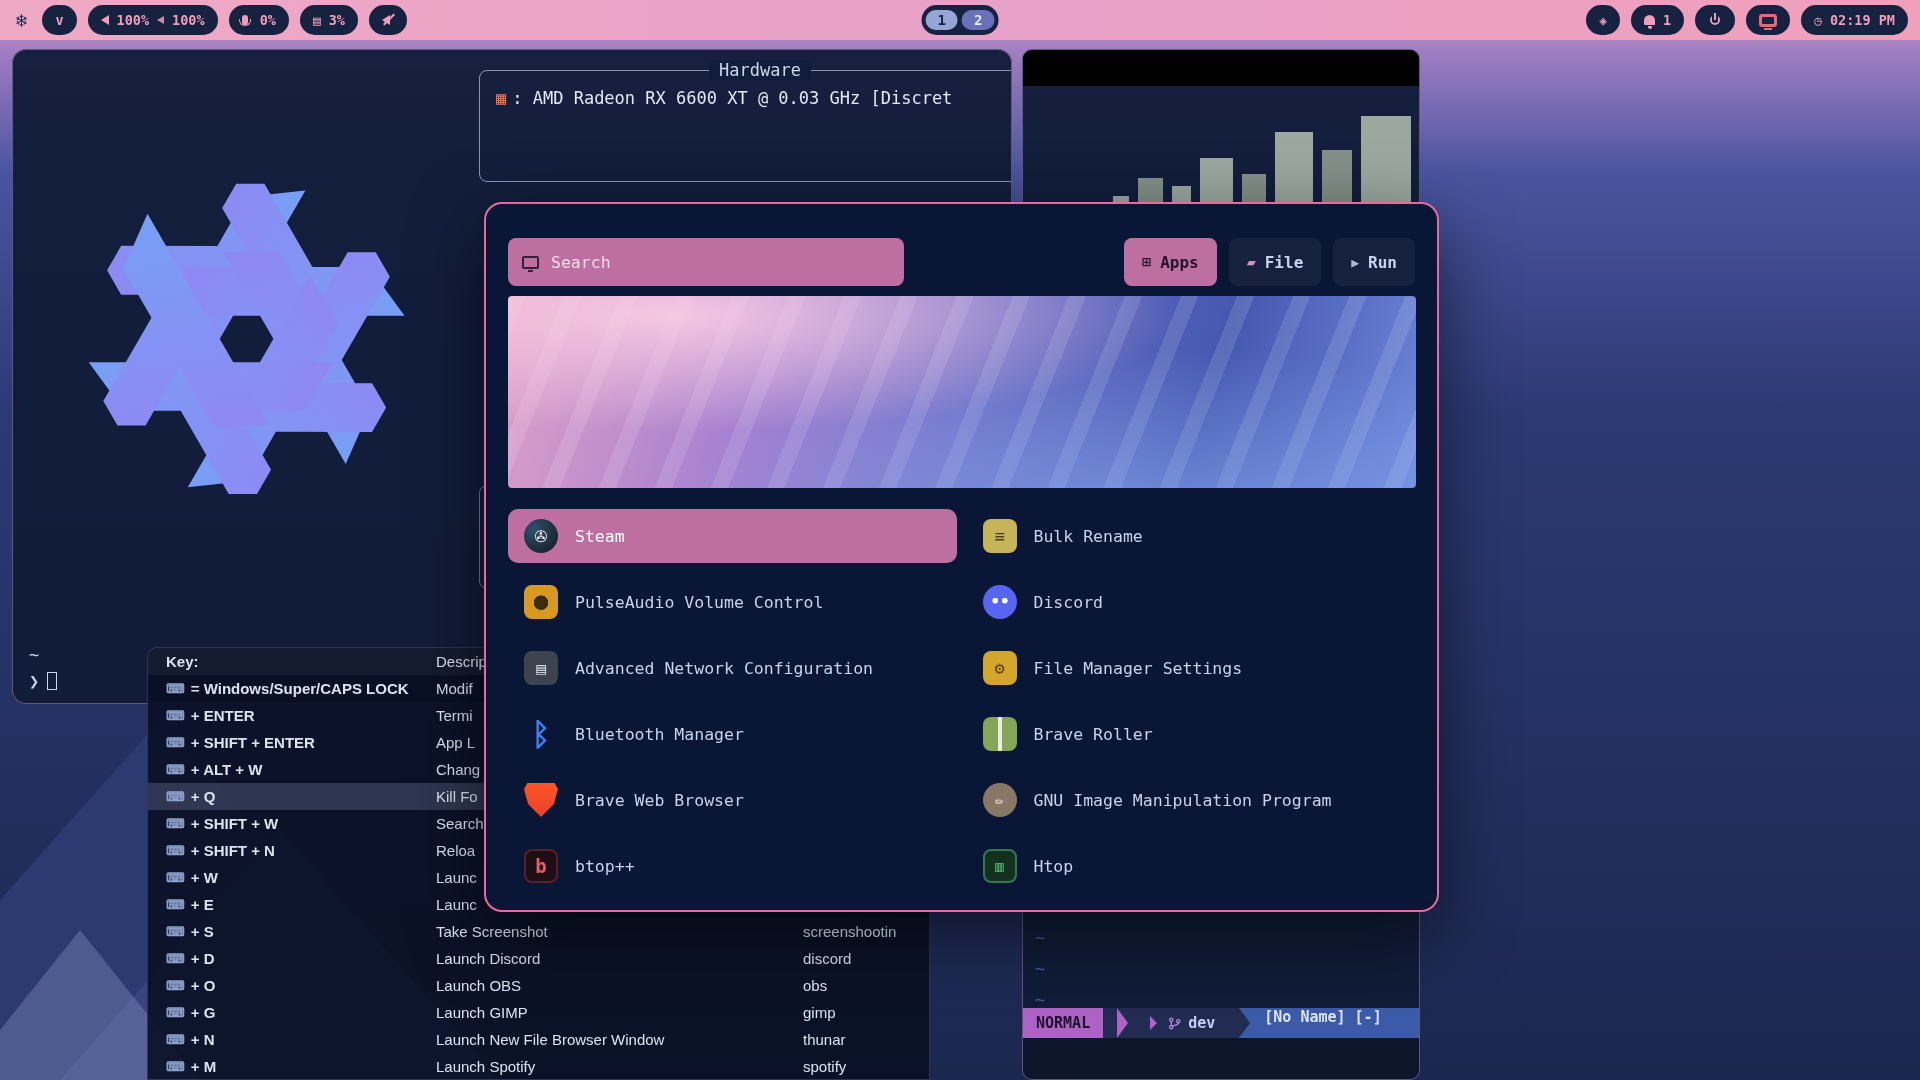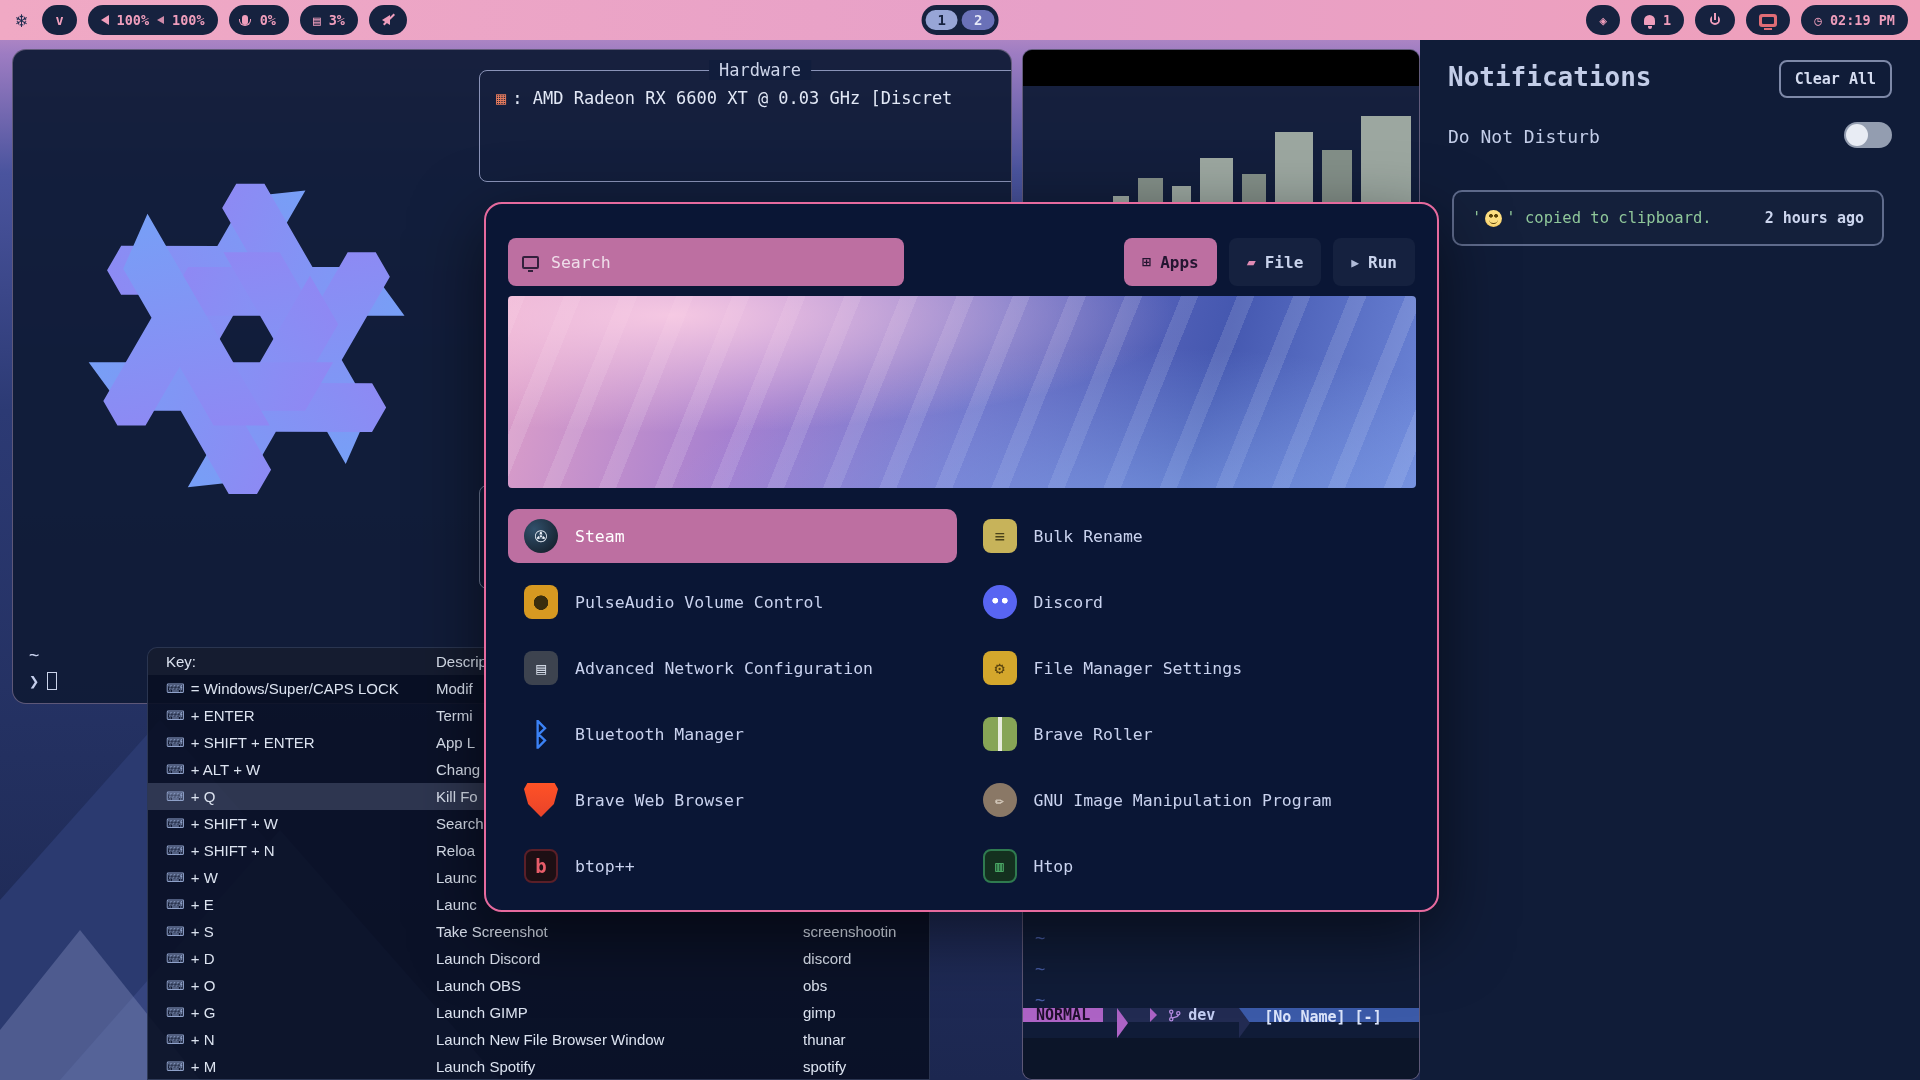--- a/index.html
+++ b/index.html
@@ -59,39 +59,39 @@
   .ff-box2 { position:absolute; left:466px; top:435px; width:562px; height:104px; border:1.5px solid rgba(190,200,230,0.55); border-radius:8px; }
   .prompt-area { position:absolute; left:16px; top:592px; color:#c6cfec; font-size:17px; line-height:26px; }
   .cursor-hollow { display:inline-block; width:10px; height:18px; border:1.5px solid #cbd3ea; vertical-align:-3px; margin-left:8px; }
 
   .term-right { left:1022px; top:49px; width:398px; height:1031px; z-index:3; border-radius:10px; }
   .titlebar-black { position:absolute; top:0; left:0; right:0; height:36px; background:#000; }
   .skyline { position:absolute; left:90px; right:8px; top:56px; height:118px; display:flex; align-items:flex-end; gap:9px; opacity:.85; }
   .skyline div { background:#b4bfb2; }
   .sk-dark { background:#97a396 !important; }
   .vim-tilde { position:absolute; left:12px; color:#44599e; font-size:17px; }
-  .vim-status { position:absolute; left:0; right:0; top:958px; height:14px; background:#222b52; display:flex; align-items:stretch;
+  .vim-status { position:absolute; left:0; right:0; top:958px; height:30px; background:#222b52; display:flex; align-items:stretch;
     font:bold 15px "DejaVu Sans Mono",monospace;gap:14px; }
   .vs-mode { background:#ad63c5; color:#20102e; display:flex; align-items:center; padding:0 13px; }
   .vs-git { display:flex; align-items:center; gap:7px; color:#c3cdf2; padding:0 10px 0 2px; }
   .tri { width:0; height:0; border-top:15px solid transparent; border-bottom:15px solid transparent; }
   .tri-mode { border-left:11px solid #ad63c5; }
   .tri-sep { border-top:7px solid transparent; border-bottom:7px solid transparent; border-left:7px solid #ad63c5; margin:0 4px 0 6px; }
   .vs-file { flex:1; background:#3b5aa8; color:#dbe4fa; display:flex; align-items:flex-start; }
   .tri-file { border-left:11px solid #222b52; margin-right:14px; }
   .vim-cmdline { position:absolute; left:0; right:0; top:988px; height:43px; background:#0c1529; }
 
   
   .kb-win { position:absolute; left:147px; top:647px; width:783px; height:433px; z-index:4;
     background:rgba(9,16,36,0.9); border:1px solid rgba(120,140,180,0.3); border-radius:10px 10px 0 0;
     font-family:"Liberation Sans", sans-serif; font-size:15px; color:#dce3f0; overflow:hidden; }
   .kb-header { position:relative; height:27px; background:rgba(255,255,255,0.05); }
   .kb-row { position:relative; height:27px; }
   .kb-row.hl { background:rgba(150,165,200,0.25); }
-  .kb-key  { position:absolute; left:18px; top:0; height:27px; display:flex; align-items:center; gap:6px; white-space:nowrap; }
+  .kb-key  { position:absolute; left:18px; top:0; height:27px; display:flex; align-items:center; gap:6px; white-space:nowrap;font-weight:bold; }
   .kb-desc { position:absolute; left:288px; top:0; height:27px; display:flex; align-items:center; white-space:nowrap; }
   .kb-cmd  { position:absolute; left:655px; top:0; height:27px; display:flex; align-items:center; white-space:nowrap; }
   .kb-ic { color:#8ea0c8; font-size:13px; }
 
   
   .launcher { position:absolute; left:484px; top:202px; width:955px; height:710px; z-index:6;
     background:#0a1635; border:2.5px solid #e66a9e; border-radius:18px; box-shadow:0 22px 70px rgba(0,0,0,0.55); }
   .search-box { position:absolute; left:22px; top:34px; width:396px; height:48px; background:#bd6fa1; border-radius:8px;
     display:flex; align-items:center; gap:12px; padding:0 14px; }
   .i-win { width:17px; height:13px; border:2px solid #33203c; border-radius:2px; position:relative; flex:none; }
@@ -402,36 +402,20 @@
     <div class="kb-row">
       <span class="kb-key">
           <span class="kb-ic">⌨</span>
           <span>+ M</span>
         </span>
       <span class="kb-desc">Launch Spotify</span>
       <span class="kb-cmd">spotify</span>
     </div>
   </div>
 
-  <div class="notif">
-    <div class="notif-title">Notifications</div>
-    <button class="clear-btn">Clear All</button>
-    <div class="dnd-label">Do Not Disturb</div>
-    <div class="toggle">
-        <div class="knob"></div>
-      </div>
-    <div class="notif-card">
-      <span class="nc-msg">
-        <span>'</span>
-          <span class="emoji"></span>
-          <span>' copied to clipboard.</span>
-      </span>
-      <span class="nc-time">2 hours ago</span>
-    </div>
-  </div>
 
   <div class="launcher">
     <div class="search-box">
       <span class="i-win"></span>
       <input type="text" placeholder="Search" style="">
     </div>
     <div class="tabs">
       <button class="tab tab-active">
           <span class="t-ic">⊞</span>
           <span>Apps</span>

